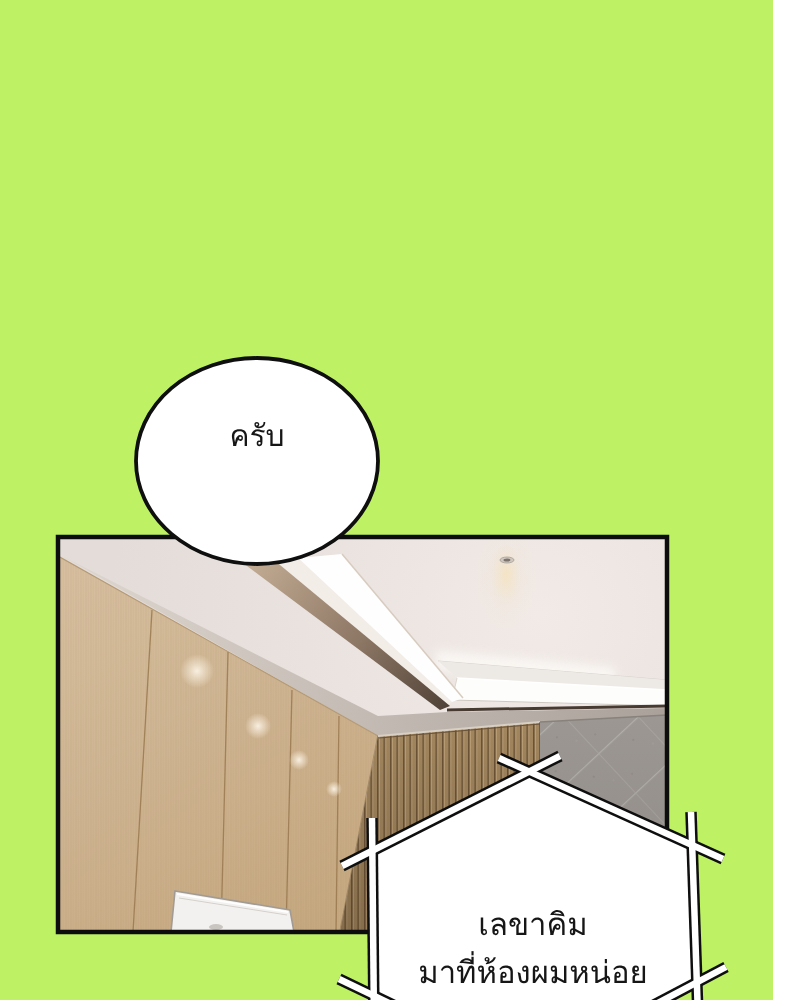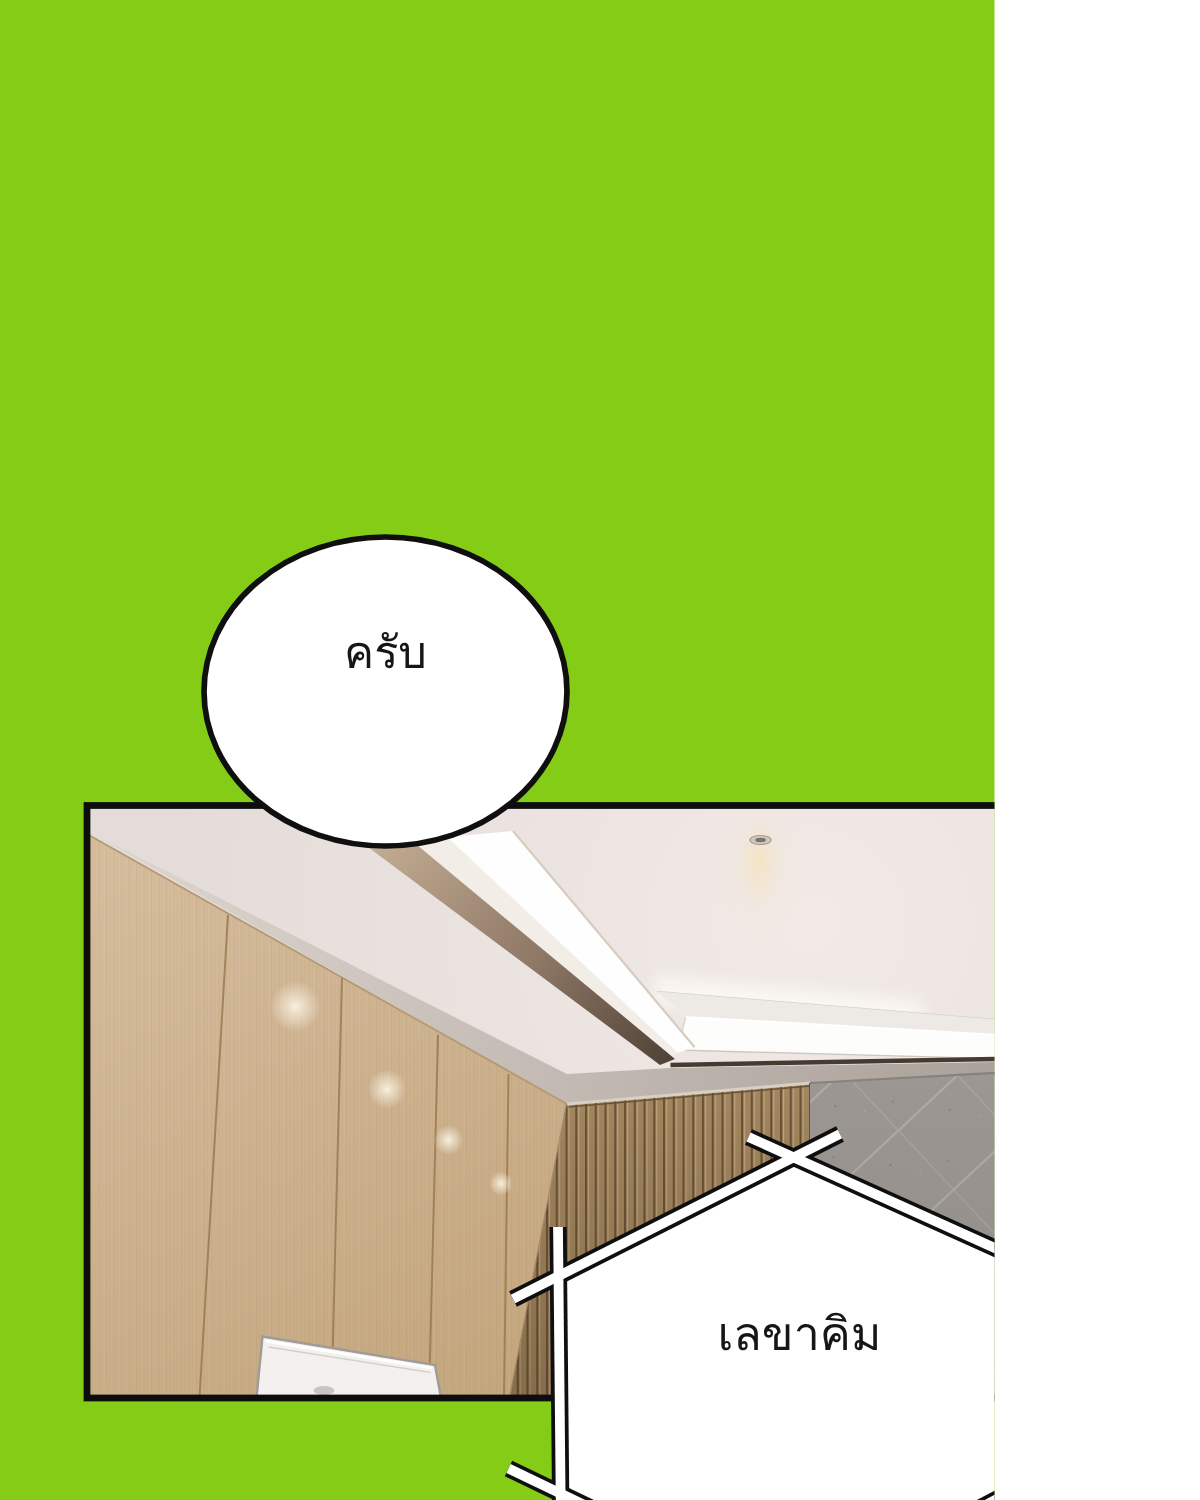--- a/index.html
+++ b/index.html
@@ -1,26 +1,26 @@
 <!DOCTYPE html>
 <html><head>
 <meta charset="utf-8">
 <style>
   html,body{margin:0;padding:0;background:#ffffff;}
   .page{
-    position:relative;width:639px;height:1000px;background:#84cc16;
-    overflow:hidden;font-family:"DejaVu Sans",sans-serif;padding-left:24px;
+    position:relative;width:773px;height:1000px;background:#bef264;
+    overflow:hidden;font-family:"DejaVu Sans",sans-serif;
   }
   .scene{position:absolute;left:0;top:0;width:800px;height:1000px;display:block;}
   .bubble-text{
     position:absolute;text-align:center;color:#161616;
     font-family:"DejaVu Sans",sans-serif;
   }
   .ellipse-text{left:117px;top:412px;width:280px;font-size:30px;line-height:47px;}
-  .hex-text{left:368px;top:866px;width:330px;font-size:31px;line-height:48px;}
+  .hex-text{left:368px;top:900px;width:330px;font-size:31px;line-height:48px;}
 </style>
 </head>
 <body>
 
 <div class="page">
 
   <svg class="scene" viewBox="0 0 800 1000">
     <defs>
       <clipPath id="panelClip">
           <rect x="58" y="537" width="609" height="395"></rect>
@@ -199,15 +199,16 @@
       </g>
     </g>
   </svg>
 
   <div class="bubble-text ellipse-text">
     <div>ครับ</div>
   </div>
 
   <div class="bubble-text hex-text">
     <div>เลขาคิม</div>
+    <div>มาที่ห้องผมหน่อย</div>
   </div>
 
 </div>
 
 </body></html>

